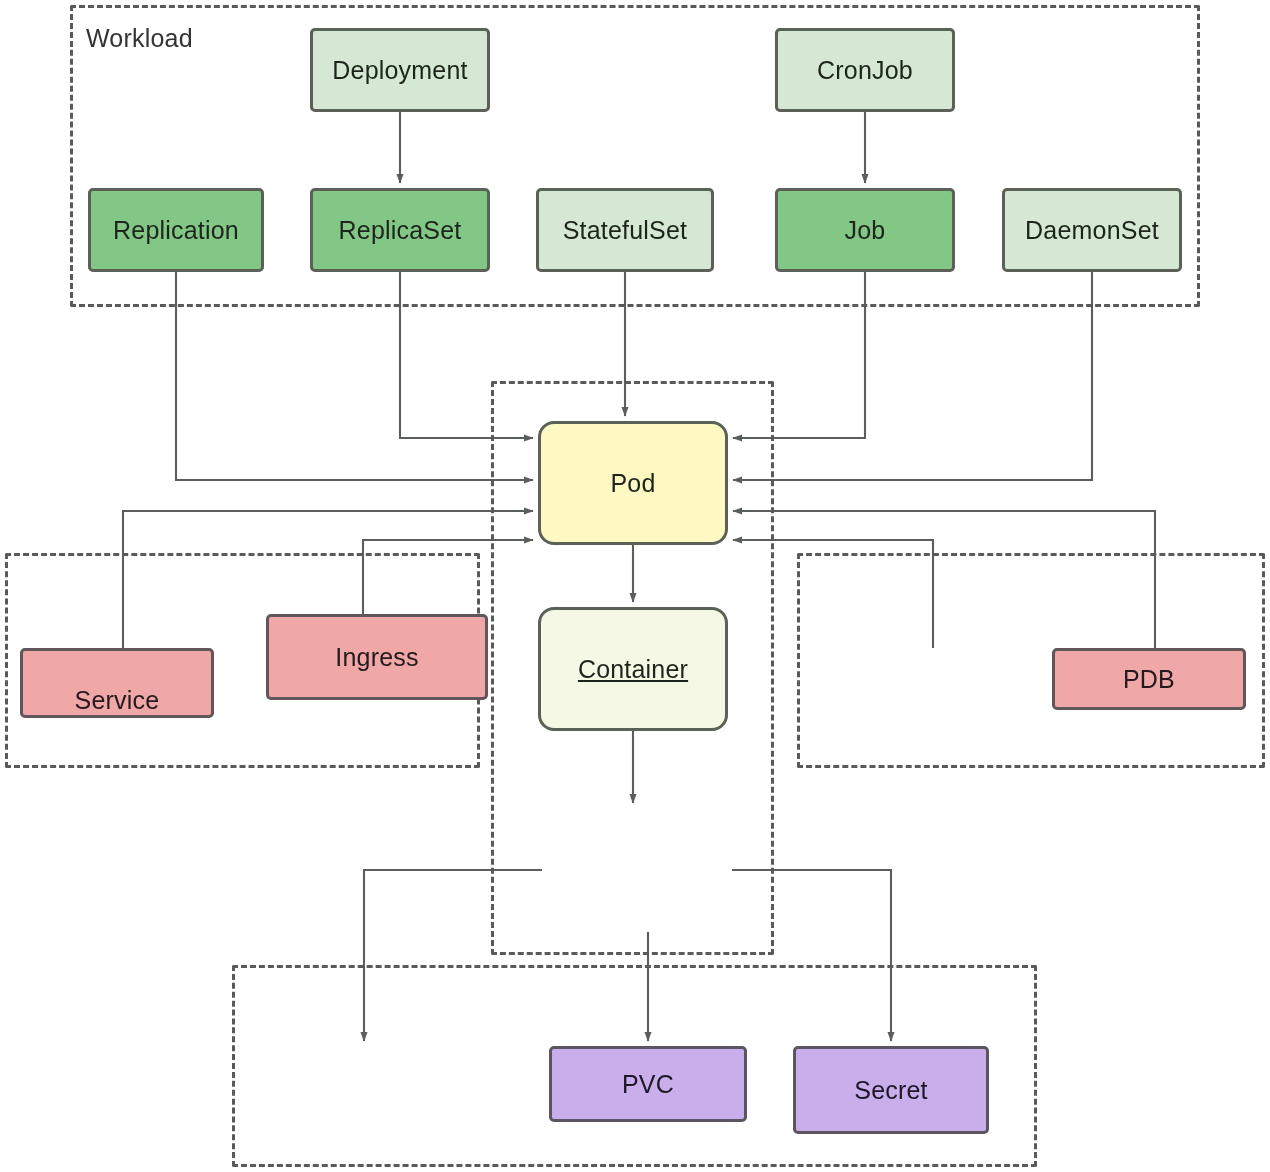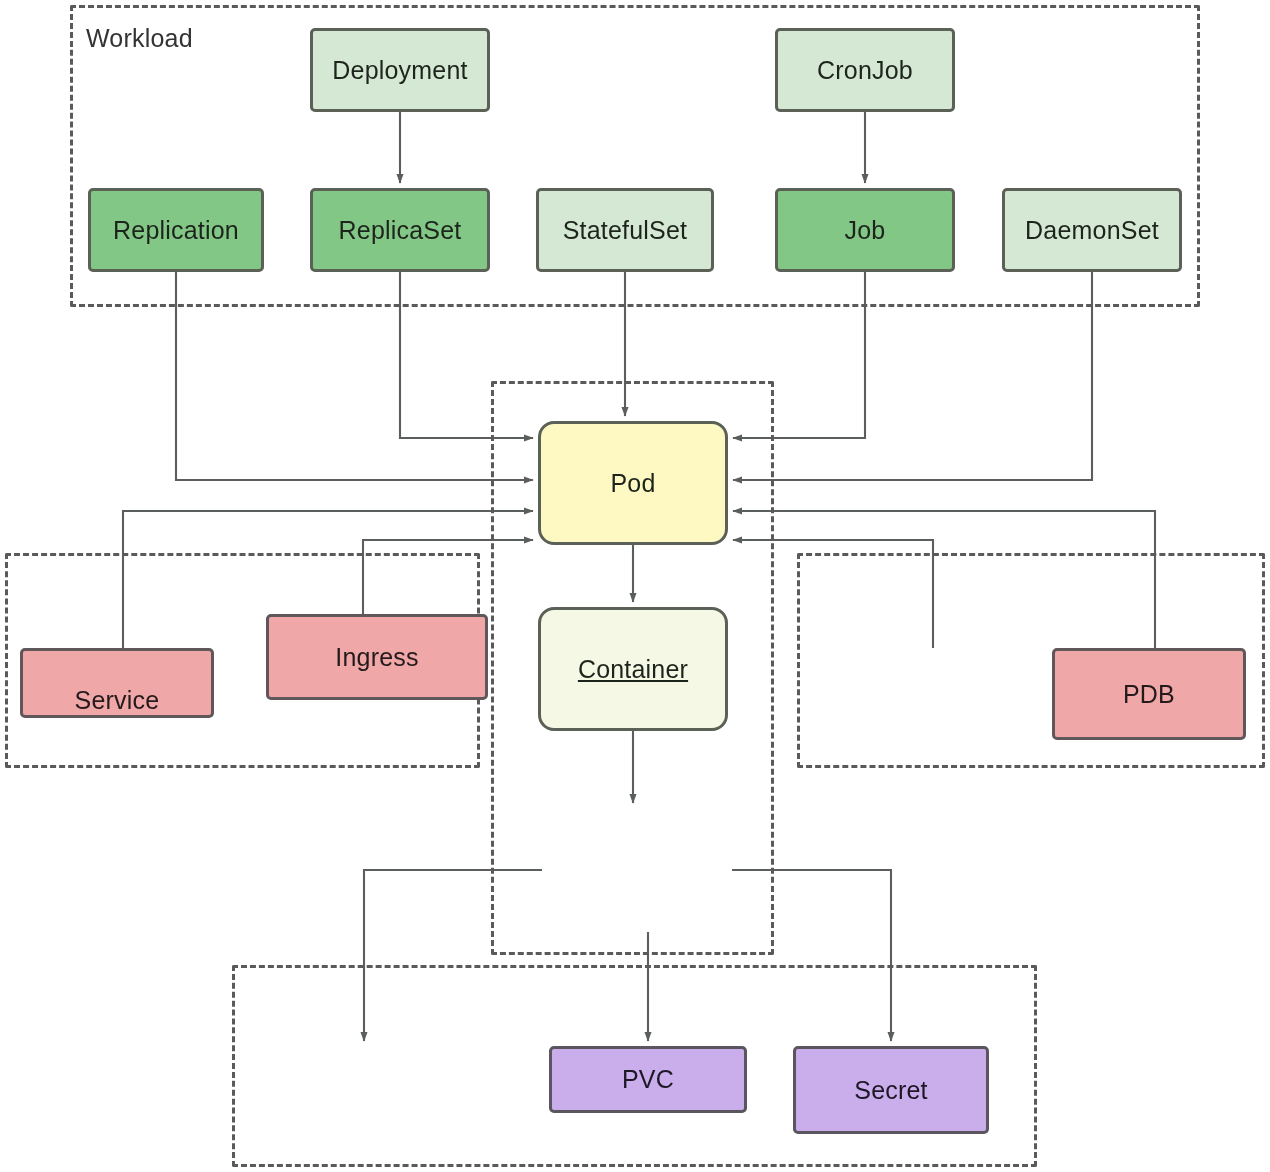--- a/index.html
+++ b/index.html
@@ -146,26 +146,26 @@
 
   <div class="node pink" style="left:20px;top:648px;width:194px;height:70px;background:#f0a7a7;align-items:flex-end;">
     <span>Service</span>
   </div>
 
   <div class="node pink" style="left:266px;top:614px;width:222px;height:86px;background:#f0a7a7;">
     <span>Ingress</span>
   </div>
 
 
-  <div class="node pink" style="left:1052px;top:648px;width:194px;height:92px;background:#f0a7a7;">
+  <div class="node pink" style="left:1052px;top:648px;width:194px;height:62px;background:#f0a7a7;">
     <span>PDB</span>
   </div>
 
 
-  <div class="node purple" style="left:549px;top:1046px;width:198px;height:67px;background:#c9aeeb;">
+  <div class="node purple" style="left:549px;top:1046px;width:198px;height:76px;background:#c9aeeb;">
     <span>PVC</span>
   </div>
 
   <div class="node purple" style="left:793px;top:1046px;width:196px;height:88px;background:#c9aeeb;">
     <span>Secret</span>
   </div>
 
 </div>
 
 </body></html>

